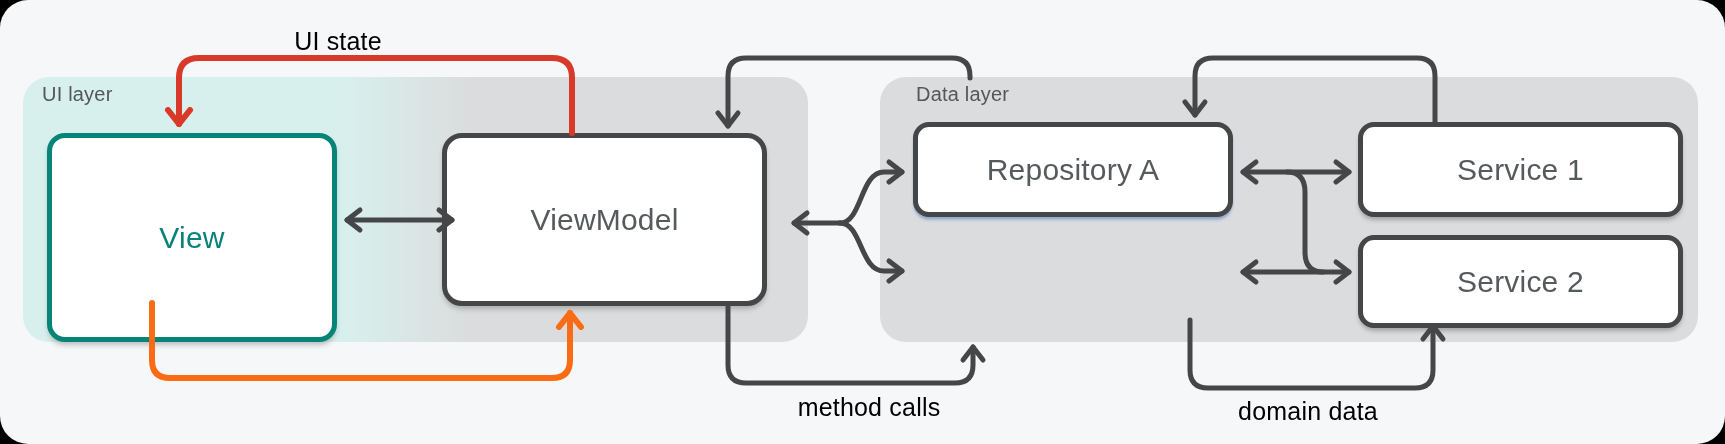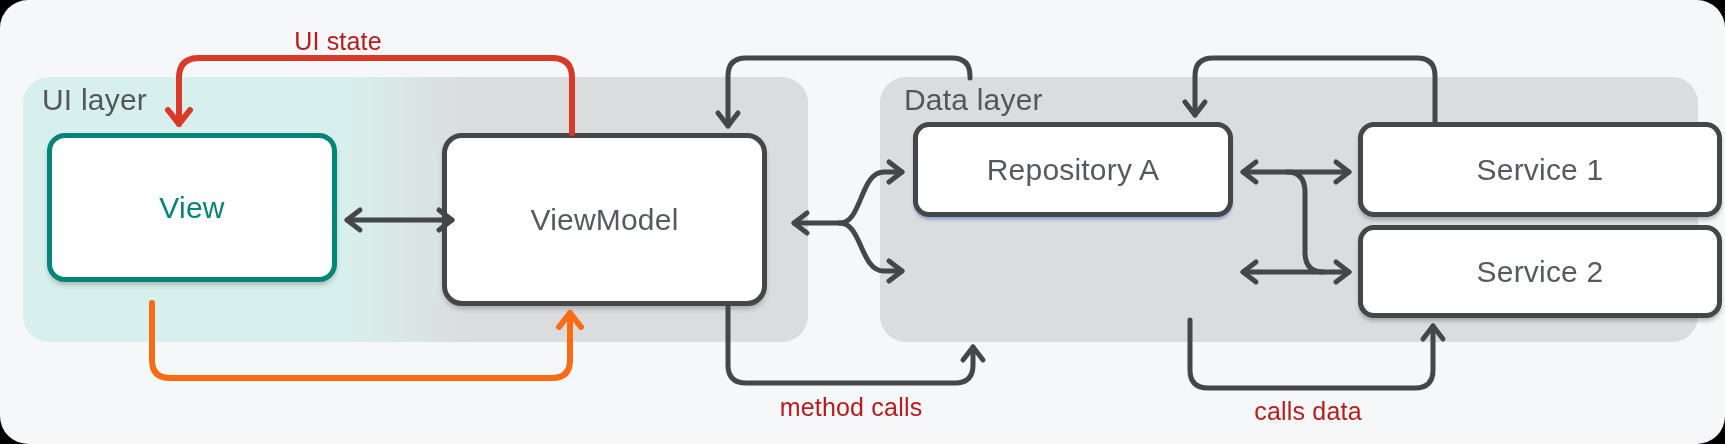--- a/index.html
+++ b/index.html
@@ -8,53 +8,53 @@
     border-radius:28px;overflow:hidden;
     font-family:"Liberation Sans", sans-serif;
   }
   .layer{position:absolute;top:77px;height:265px;border-radius:26px;}
   .layer-ui{
     left:23px;width:785px;
     background:linear-gradient(90deg,#d8f0ed 0%,#d8f0ed 41%,#dbdcdd 57%,#dbdcdd 100%);
   }
   .layer-data{left:880px;width:818px;background:#dbdcdd;}
   .layer-label{
-    position:absolute;top:6px;font-size:30px;color:#54575a;letter-spacing:.2px;
+    position:absolute;top:6px;font-size:20px;color:#54575a;letter-spacing:.2px;
   }
   .layer-ui .layer-label{left:19px;}
-  .layer-data .layer-label{left:24px;}
+  .layer-data .layer-label{left:36px;}
   .box{
     position:absolute;box-sizing:border-box;background:#fff;
     border:5px solid #454647;display:flex;align-items:center;justify-content:center;
     font-size:30px;color:#565a5d;letter-spacing:.2px;
     box-shadow:0 4px 5px -1px rgba(60,60,60,.30);
   }
   .box-view{
-    left:47px;top:133px;width:290px;height:149px;border-radius:18px;
+    left:47px;top:133px;width:290px;height:209px;border-radius:18px;
     border-color:#068478;color:#07837a;
   }
   .box-viewmodel{left:442px;top:133px;width:325px;height:173px;border-radius:20px;}
   .box-repo{left:913px;width:320px;height:95px;border-radius:16px;
     box-shadow:0 4px 3px -1px rgba(110,150,210,.55),0 2px 2px rgba(0,0,0,.12);}
   .box-repo-a{top:122px;}
   .box-repo-b{top:225px;}
-  .box-service{left:1358px;width:364px;border-radius:16px;
+  .box-service{left:1358px;width:325px;border-radius:16px;
     box-shadow:0 4px 4px -1px rgba(60,60,60,.35);}
   .box-service-1{top:122px;height:95px;}
-  .box-service-2{top:225px;height:93px;}
+  .box-service-2{top:235px;height:93px;}
   .wires{position:absolute;left:0;top:0;width:1725px;height:444px;pointer-events:none;}
   .wire-label{
     position:absolute;transform:translateX(-50%);white-space:nowrap;
-    font-size:25px;color:#b91c1c;letter-spacing:.2px;
+    font-size:25px;color:#000000;letter-spacing:.2px;
   }
   .lbl-ui-state{left:338px;top:27px;}
   .lbl-domain-models{left:847px;top:27px;}
   .lbl-api-models{left:1308px;top:27px;}
   .lbl-user-action{left:325px;top:387px;}
-  .lbl-method-calls{left:851px;top:393px;}
+  .lbl-method-calls{left:869px;top:393px;}
   .lbl-polls-data{left:1308px;top:397px;}
 </style>
 </head>
 <body>
 
 <div class="stage">
 
   <div class="layer layer-ui">
     <div class="layer-label">UI layer</div>
   </div>
@@ -115,15 +115,15 @@
       <path d="M 1287 172 Q 1305 172 1305 192 L 1305 252 Q 1305 272 1323 272"></path>
     </g>
 
     <path fill="none" stroke="#d93928" stroke-width="6" stroke-linecap="round" stroke-linejoin="round" d="M 572 133 L 572 78 Q 572 58 552 58 L 199 58 Q 179 58 179 78 L 179 124" marker-end="url(#ah-red)"></path>
 
     <path fill="none" stroke="#f96b14" stroke-width="6" stroke-linecap="round" stroke-linejoin="round" d="M 152 303 L 152 360 Q 152 378 170 378 L 552 378 Q 570 378 570 360 L 570 313" marker-end="url(#ah-orange)"></path>
   </svg>
 
   <div class="wire-label lbl-ui-state">UI state</div>
   <div class="wire-label lbl-method-calls">method calls</div>
-  <div class="wire-label lbl-polls-data">calls data</div>
+  <div class="wire-label lbl-polls-data">domain data</div>
 
 </div>
 
 </body></html>

